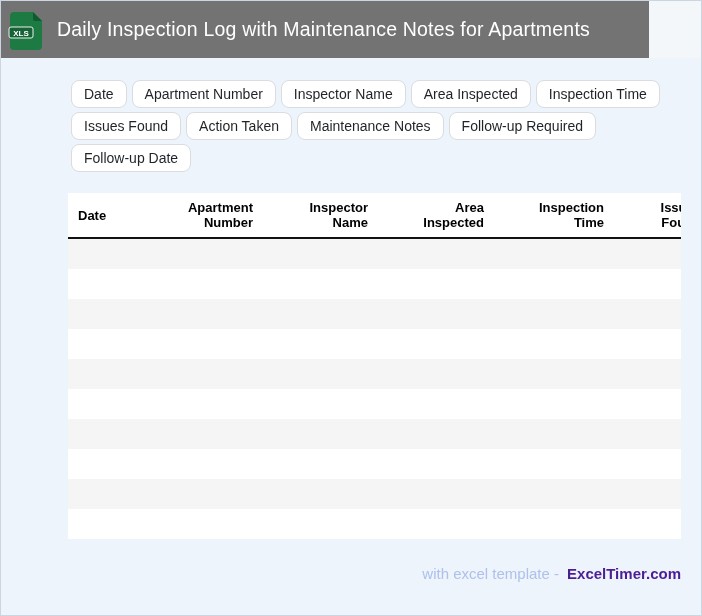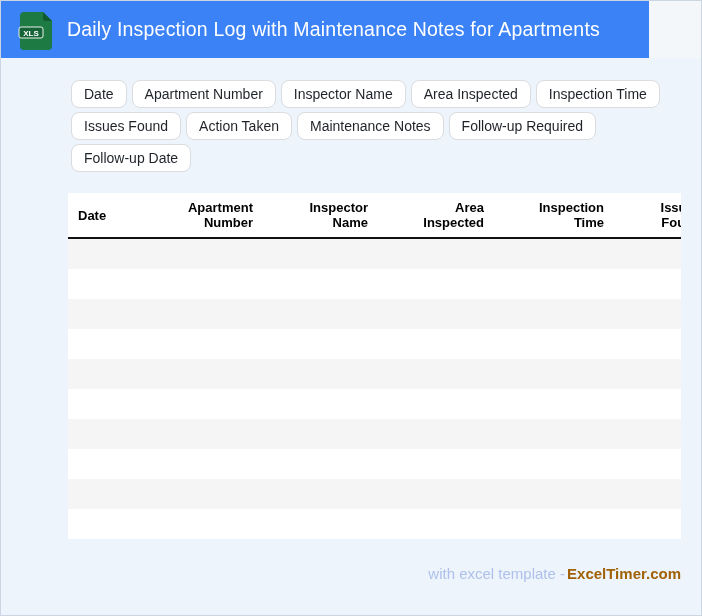--- a/index.html
+++ b/index.html
@@ -12,23 +12,23 @@
     width: 702px; height: 616px;
     background: #edf4fc;
     border: 1px solid #cbd6e2;
     overflow: hidden;
     position: relative;
   }
   
   .topbar { display: flex; height: 57px; }
   .titlebar {
     width: 648px; height: 57px;
-    background: #3b82f6;
+    background: #737373;
     display: flex; align-items: center;
-    padding-left: 17px;
+    padding-left: 7px;
   }
   .titlebar-right {
     flex: 1; height: 57px;
     background: #f4f7fa;
   }
   .xls-icon { width: 36px; height: 40px; margin-right: 13px; flex: 0 0 auto; }
   .app-title {
     color: #ffffff;
     font-size: 19.5px;
     font-weight: 500;
@@ -90,22 +90,22 @@
   
   .footer {
     margin-top: 26px;
     width: 680px;
     text-align: right;
     font-size: 15px;
     color: #afc1ea;
   }
   .footer .brand {
     font-weight: bold;
-    color: #a16207;
-    margin-left: 2px;
+    color: #4c1d95;
+    margin-left: 8px;
   }
 </style>
 </head>
 <body>
 
 <div class="page">
 
   <div class="topbar">
     <div class="titlebar">
       <svg class="xls-icon" viewBox="0 0 36 40">

